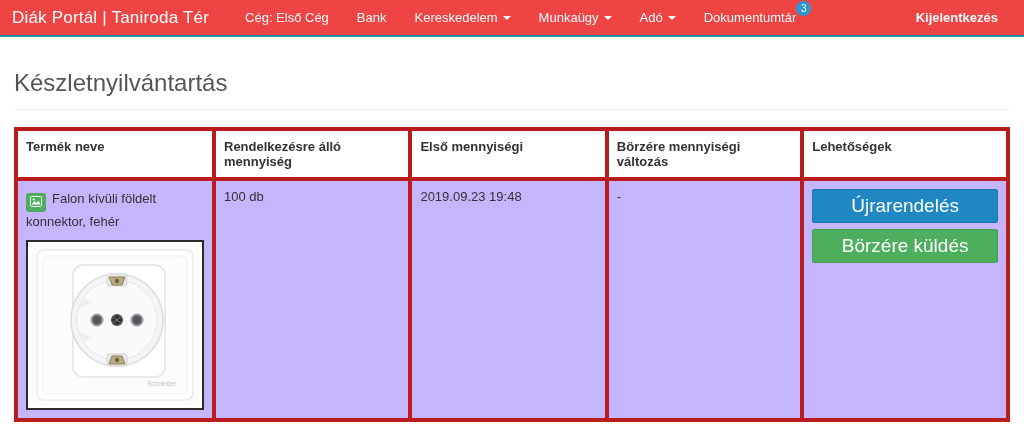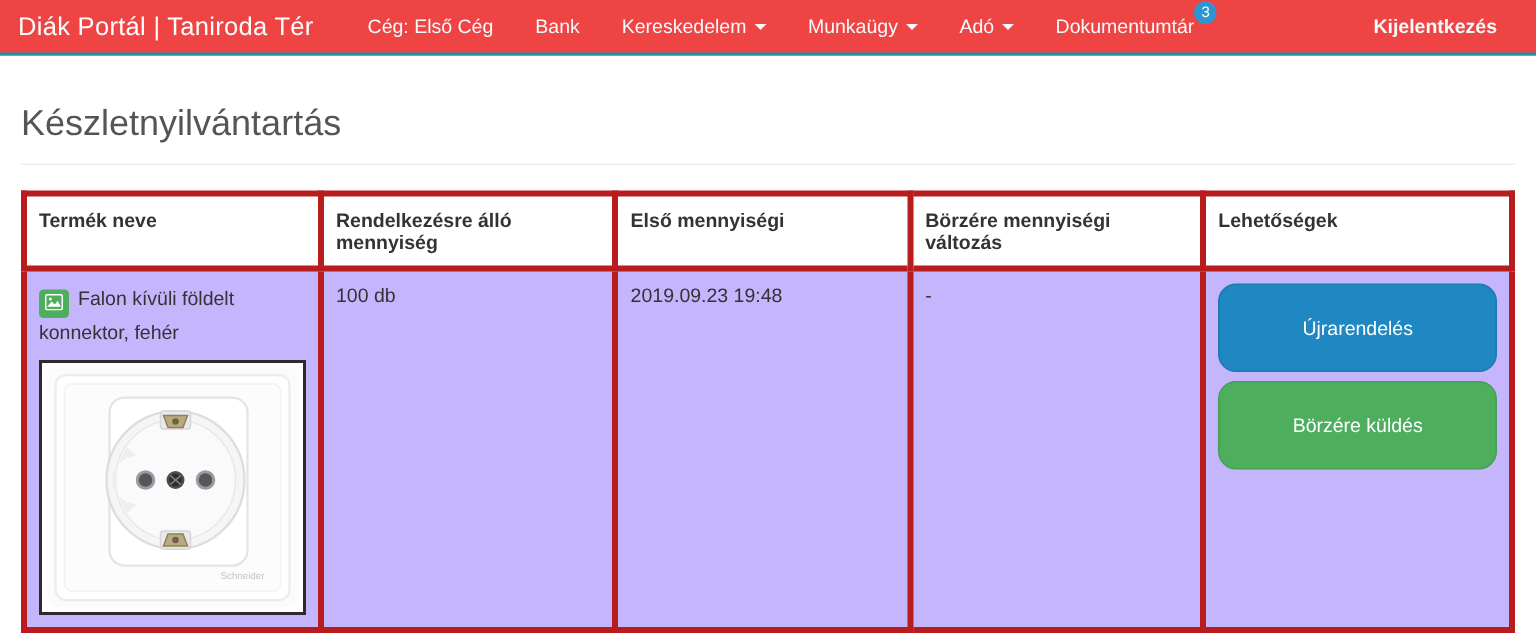--- a/index.html
+++ b/index.html
@@ -59,23 +59,23 @@
     display: inline-block; width: 20px; height: 19px; background: #4dae5e;
     border-radius: 3px; vertical-align: -4px; margin-right: 6px; cursor: pointer;
     text-align: center; line-height: 19px;
   }
   .product-photo {
     width: 178px; height: 170px; border: 2px solid #2b2b2b; background: #fff;
     margin-top: 8px; display: flex; align-items: center; justify-content: center;
   }
 
   .btn {
-    display: block; width: 100%; border: none; border-radius: 12px;
-    color: #fff; font-size: 13px; font-family: "Liberation Sans", sans-serif;
-    padding: 21px 0; margin-bottom: 6px; cursor: pointer; text-align: center;
+    display: block; width: 100%; border: none; border-radius: 2px;
+    color: #fff; font-size: 19px; font-family: "Liberation Sans", sans-serif;
+    padding: 5px 0; margin-bottom: 6px; cursor: pointer; text-align: center;
   }
   .btn-blue { background: #1f87c2; border: 1px solid #1a7ab2; }
   .btn-green { background: #4dae5e; border: 1px solid #43a053; }
 </style>
 </head>
 <body>
 
 <div class="navbar">
   <span class="brand">Diák Portál | Taniroda Tér</span>
   <div class="nav-items">

